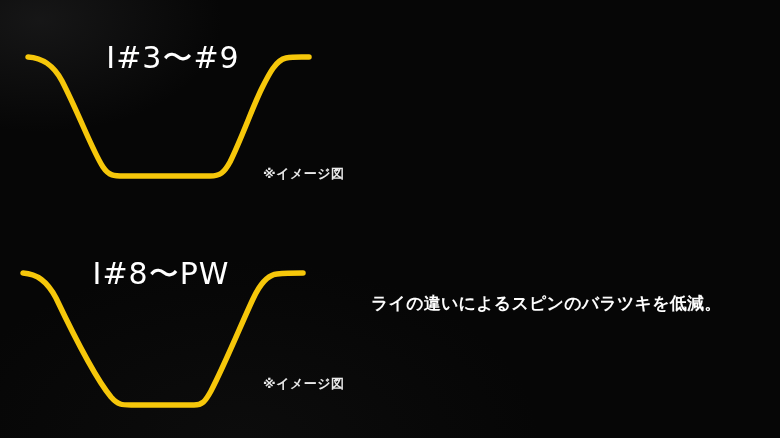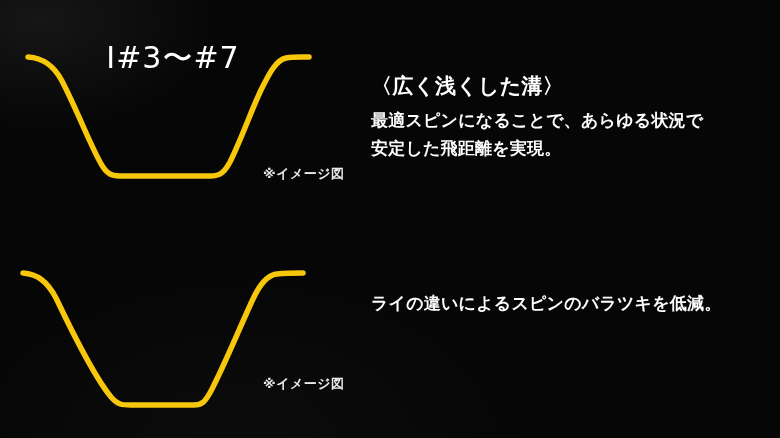--- a/index.html
+++ b/index.html
@@ -81,42 +81,36 @@
     <path d="M 28 29
              C 42 30 53 36 62 53
              C 79 86 93 124 103 139
              C 109 148 114 148 124 148
              L 210 148
              C 220 148 224 145 230 134
              C 241 112 253 78 262 60
              C 269 46 276 32 286 30
              C 294 28.5 301 29 309 29" fill="none" stroke-width="5.5" stroke-linecap="round" stroke-linejoin="round" stroke="#f6c70a"></path>
   </svg>
-  <div class="club-label top">I#3〜#7</div>
+  <div class="club-label top">I#3〜#9</div>
   <div class="image-note top">※イメージ図</div>
 
-  <div class="text-block top">
-    <div class="text-heading">〈広く浅くした溝〉</div>
-    <div class="text-body">
-      <div>最適スピンになることで、あらゆる状況で</div>
-      <div>安定した飛距離を実現。</div>
-    </div>
-  </div>
 
   <svg class="diagram-svg bottom" width="340" height="170" viewBox="0 0 340 170">
     <path d="M 23 25
              C 37 26 47 33 56 50
              C 75 90 97 132 111 149
              C 118 157 122 157 131 157
              L 194 157
              C 202 157 205 154 211 143
              C 226 114 243 72 253 51
              C 259 38 267 27 277 26
              C 286 25 295 25 303 25" fill="none" stroke-width="5.5" stroke-linecap="round" stroke-linejoin="round" stroke="#f6c70a"></path>
   </svg>
+  <div class="club-label bottom">I#8〜PW</div>
   <div class="image-note bottom">※イメージ図</div>
 
   <div class="text-block bottom">
     <div class="text-body">
       <div>ライの違いによるスピンのバラツキを低減。</div>
     </div>
   </div>
 
 </div>
 

